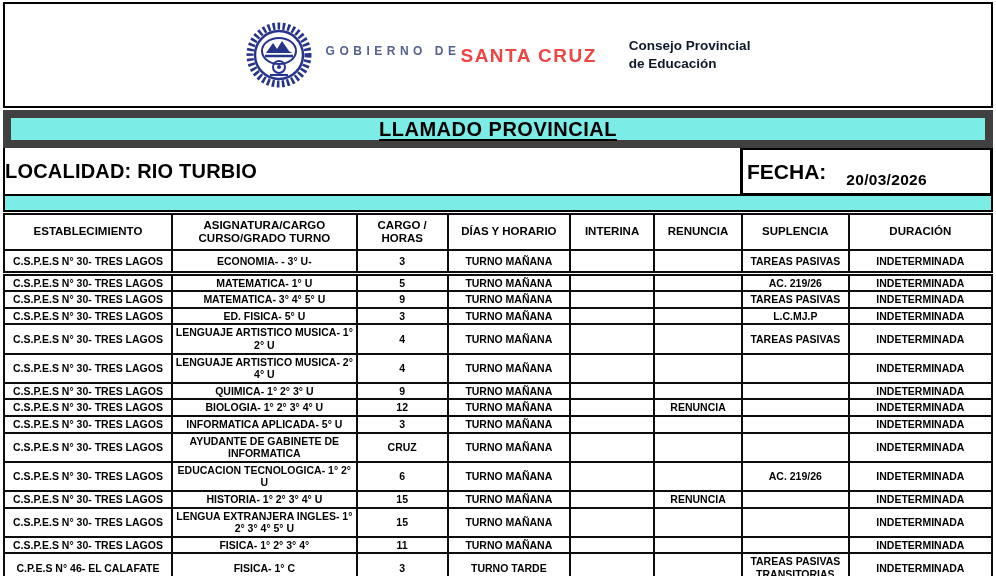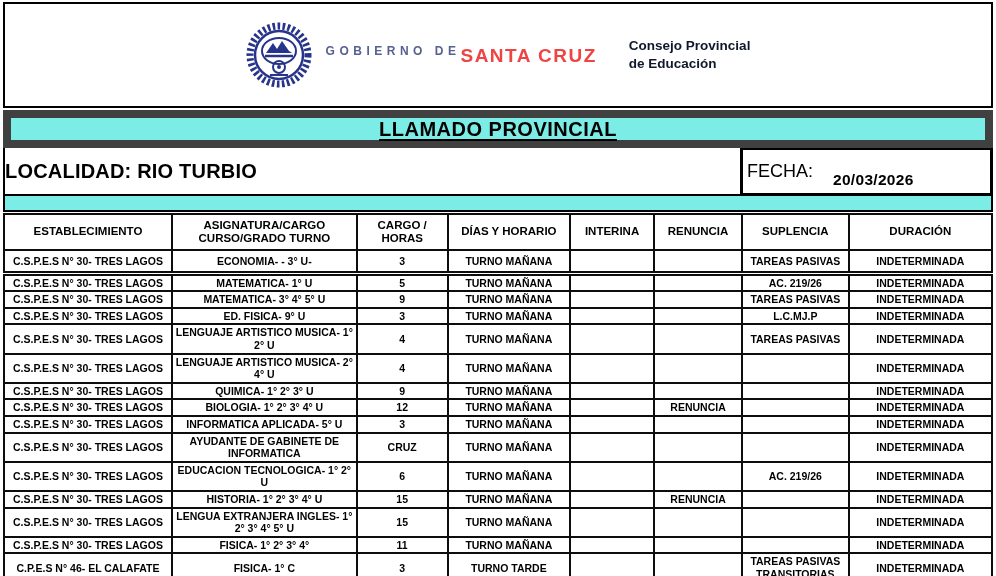--- a/index.html
+++ b/index.html
@@ -60,21 +60,21 @@
     background:#fff;
   }
   .fecha-box {
     width: 253px;
     border: 3px solid #000; border-top-width:2px;
     margin-left: -2px;
     display:flex; align-items:center;
     padding-left: 4px;
     background:#fff;
   }
-  .fecha-label { font-size: 18px; font-weight: 400; }
+  .fecha-label { font-size: 21px; font-weight: 700; }
   .fecha-value { font-size: 15.5px; font-weight: 700; margin-left: 20px; letter-spacing:0.3px;margin-top:16px; }
 
   
   .cyan-strip {
     height: 16px;
     background: #7bede6;
     border: 2px solid #000; border-top: none;
   }
 
   
@@ -205,21 +205,21 @@
           <td>MATEMATICA- 3° 4° 5° U</td>
           <td>9</td>
           <td>TURNO MAÑANA</td>
           <td></td>
           <td></td>
           <td>TAREAS PASIVAS</td>
           <td>INDETERMINADA</td>
         </tr>
         <tr>
           <td>C.S.P.E.S N° 30- TRES LAGOS</td>
-          <td>ED. FISICA- 9° U</td>
+          <td>ED. FISICA- 5° U</td>
           <td>3</td>
           <td>TURNO MAÑANA</td>
           <td></td>
           <td></td>
           <td>L.C.MJ.P</td>
           <td>INDETERMINADA</td>
         </tr>
         <tr>
           <td>C.S.P.E.S N° 30- TRES LAGOS</td>
           <td>LENGUAJE ARTISTICO MUSICA- 1° 2° U</td>

